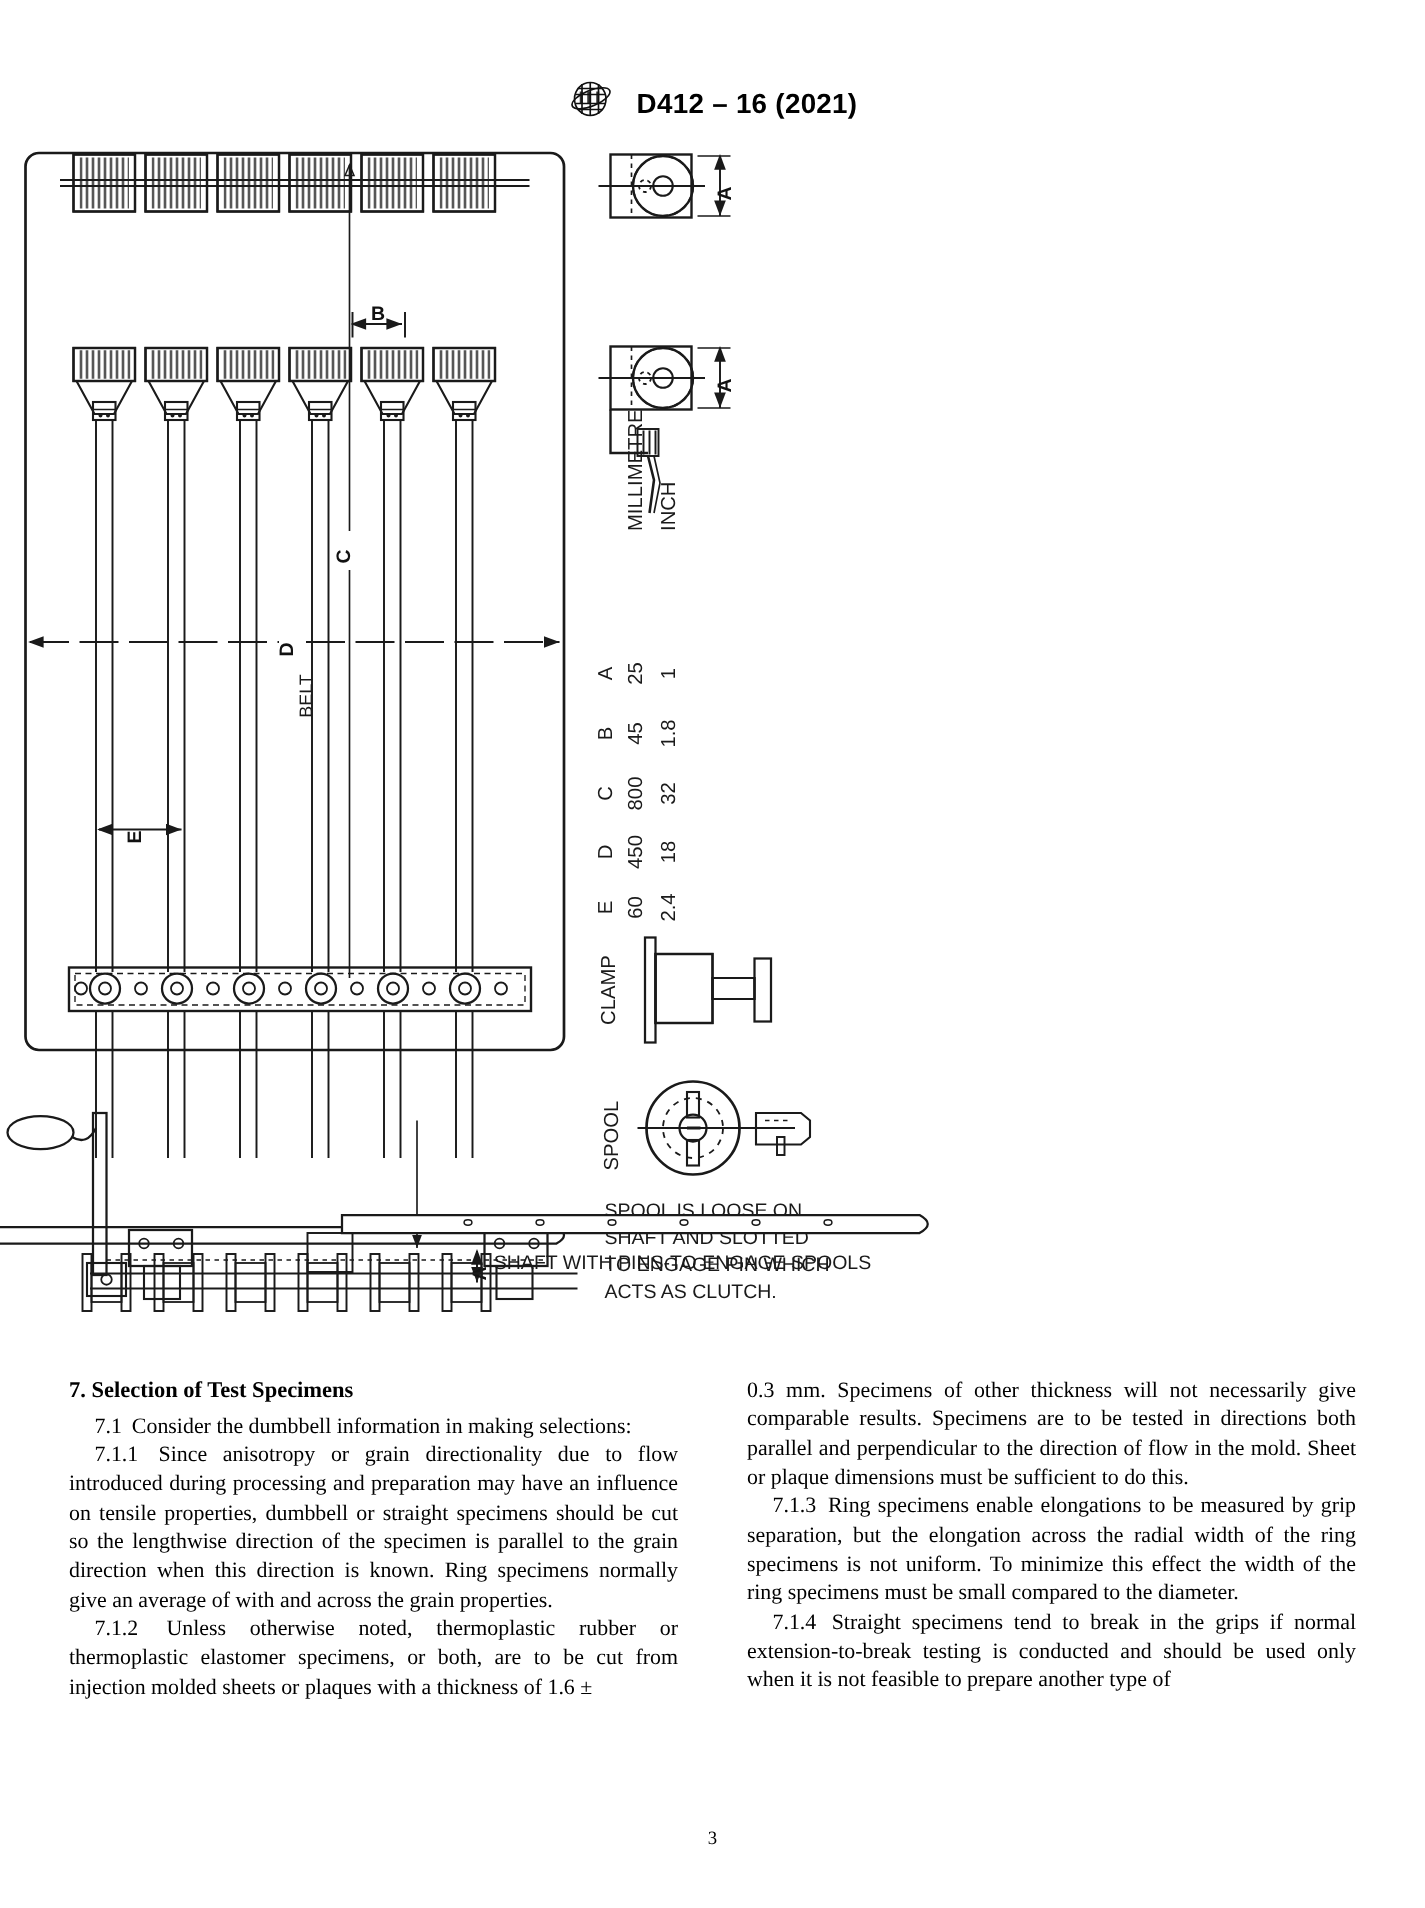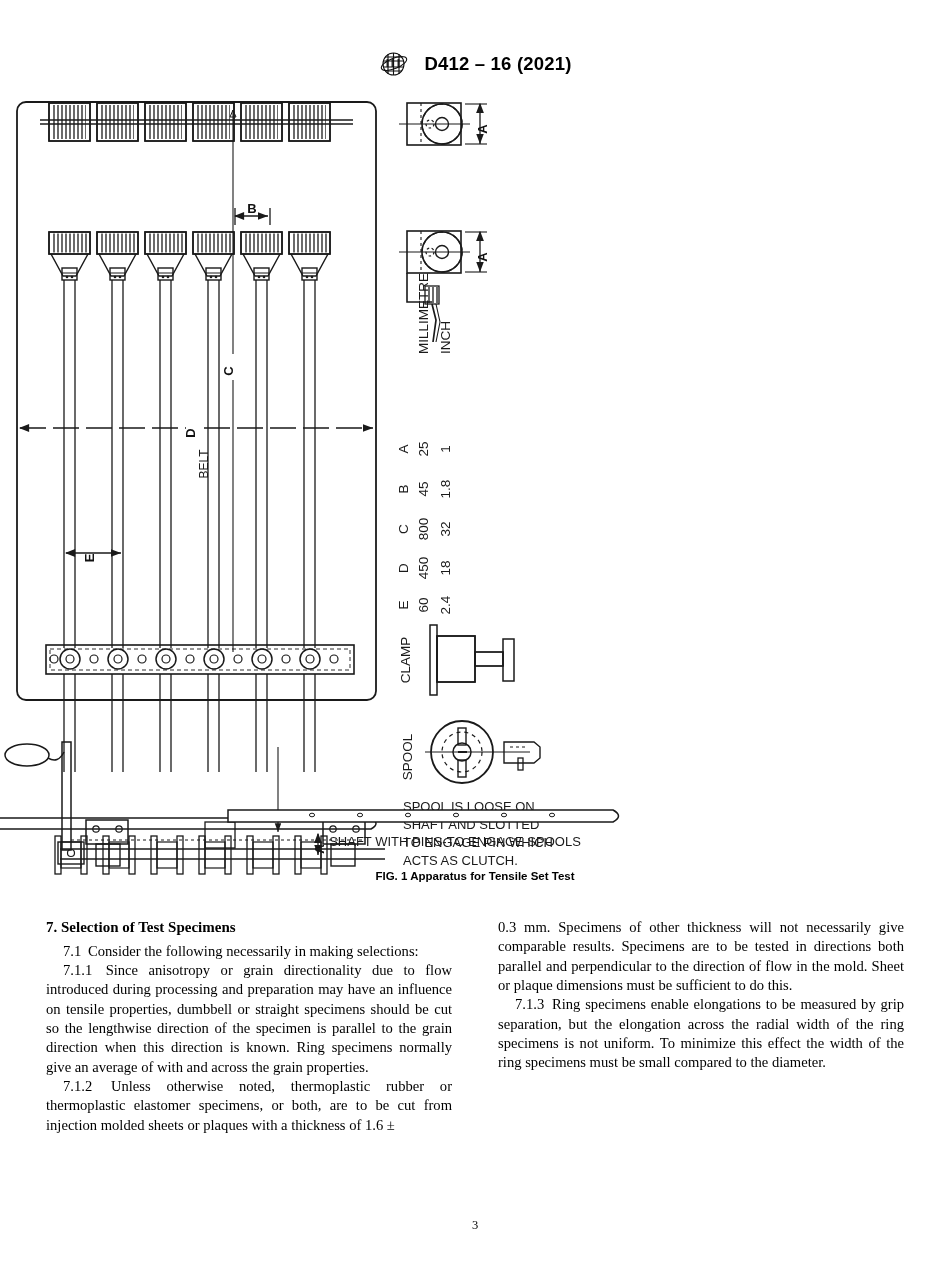--- a/index.html
+++ b/index.html
@@ -17,21 +17,21 @@
   }
 
   
   #doc-header {
     position: absolute;
     top: 48px;
     left: 0;
     width: 950px;
     height: 32px;
     display: flex;
-    align-items: center;
+    align-items: flex-end;
     justify-content: center;
     gap: 12px;
   }
   #astm-logo {
     width: 34px;
     height: 28px;
     flex: 0 0 auto;
   }
   #header-std-id {
     font-family: "Liberation Sans", sans-serif;
@@ -542,29 +542,29 @@
     <ellipse cx="312" cy="23" rx="2.6" ry="1.8"></ellipse>
     <ellipse cx="360" cy="23" rx="2.6" ry="1.8"></ellipse>
     <ellipse cx="408" cy="23" rx="2.6" ry="1.8"></ellipse>
     <ellipse cx="456" cy="23" rx="2.6" ry="1.8"></ellipse>
     <ellipse cx="504" cy="23" rx="2.6" ry="1.8"></ellipse>
     <ellipse cx="552" cy="23" rx="2.6" ry="1.8"></ellipse>
   </g>
   <text x="455" y="54" text-anchor="middle" class="dtxt-note">SHAFT WITH PINS-TO ENGAGE SPOOLS</text>
 </svg>
 
-<div id="figure-caption">FIG. 1 Apparatus for Tensile Set Test</div>
 </div>
 
 <div id="body-columns">
   <div class="col">
     <h3 class="sec-head">7.  Selection of Test Specimens</h3>
-    <p class="para"><span class="num">7.1</span> <span>Consider the following necessarily in making selections:</span></p>
+    <p class="para"><span class="num">7.1</span> <span>Consider the dumbbell information in making selections:</span></p>
     <p class="para"><span class="num">7.1.1</span> <span>Since anisotropy or grain directionality due to flow introduced during processing and preparation may have an influence on tensile properties, dumbbell or straight specimens should be cut so the lengthwise direction of the specimen is parallel to the grain direction when this direction is known. Ring specimens normally give an average of with and across the grain properties.</span></p>
     <p class="para"><span class="num">7.1.2</span> <span>Unless otherwise noted, thermoplastic rubber or thermoplastic elastomer specimens, or both, are to be cut from injection molded sheets or plaques with a thickness of 1.6 ±</span></p>
   </div>
   <div class="col">
     <p class="para cont"><span>0.3 mm. Specimens of other thickness will not necessarily give comparable results. Specimens are to be tested in directions both parallel and perpendicular to the direction of flow in the mold. Sheet or plaque dimensions must be sufficient to do this.</span></p>
     <p class="para"><span class="num">7.1.3</span> <span>Ring specimens enable elongations to be measured by grip separation, but the elongation across the radial width of the ring specimens is not uniform. To minimize this effect the width of the ring specimens must be small compared to the diameter.</span></p>
+    <p class="para"><span class="num">7.1.4</span> <span>Straight specimens tend to break in the grips if normal extension-to-break testing is conducted and should be used only when it is not feasible to prepare another type of</span></p>
   </div>
 </div>
 
 <div id="page-number">3</div>
 
 </body></html>

